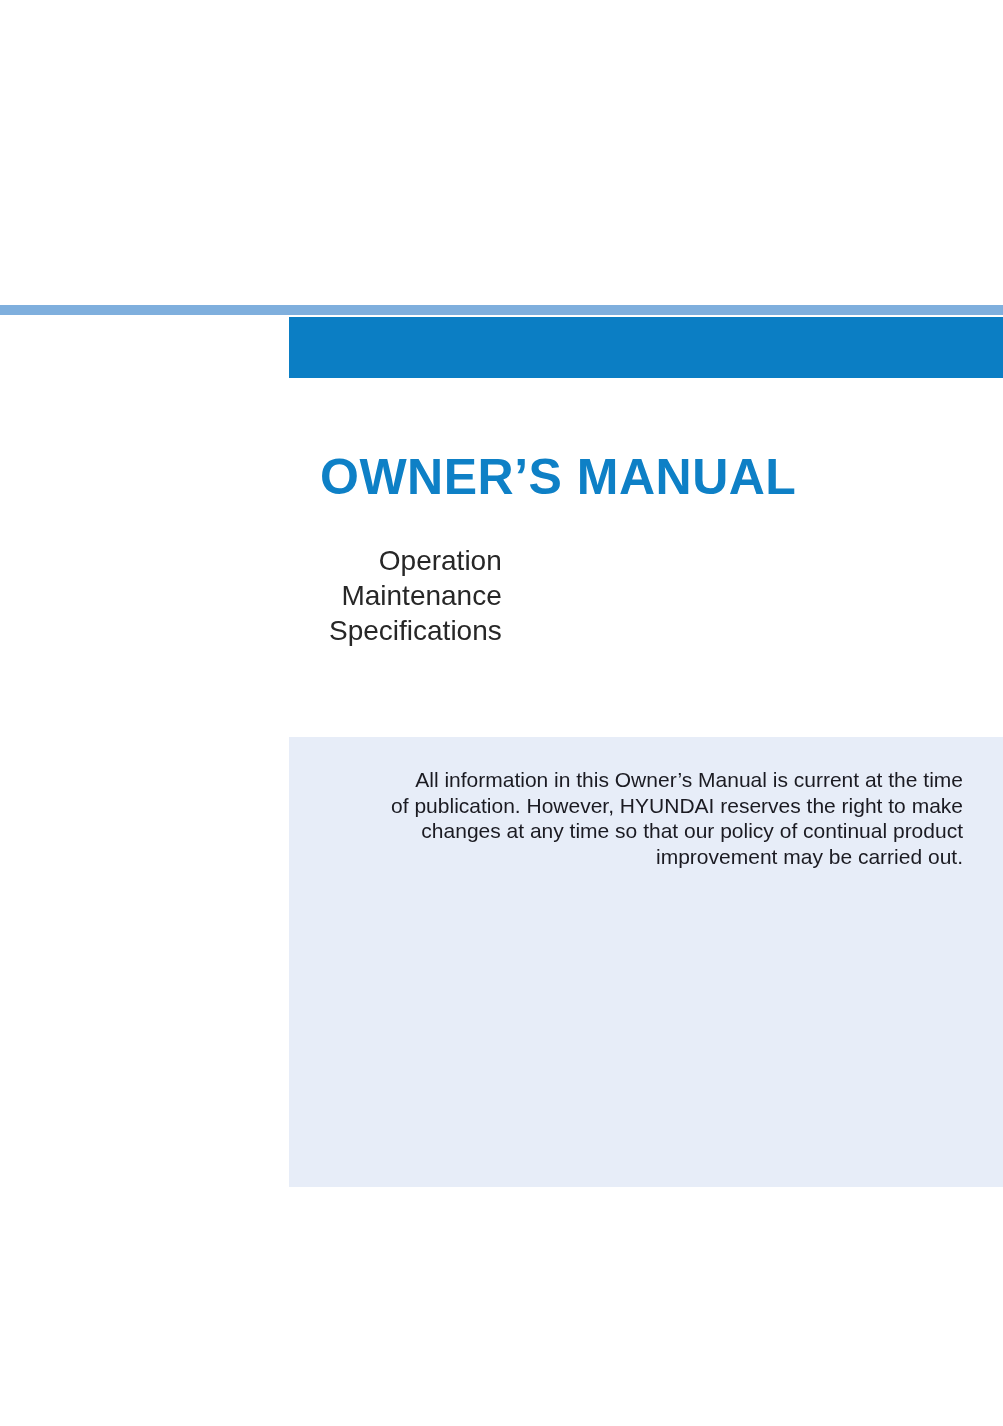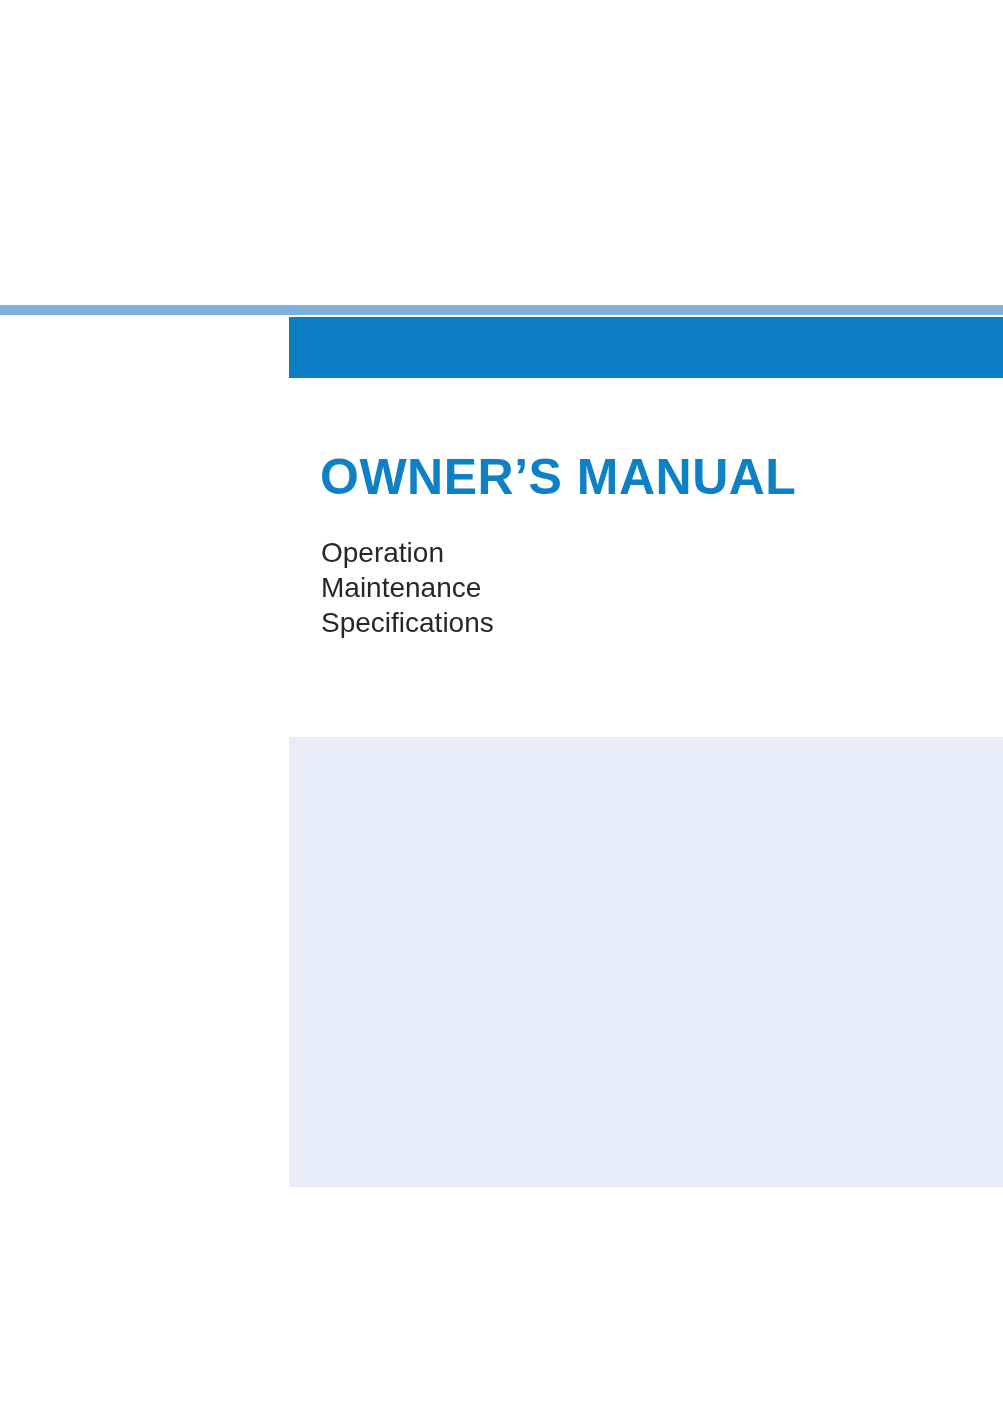--- a/index.html
+++ b/index.html
@@ -7,20 +7,21 @@
     padding: 0;
     background: #ffffff;
   }
   .page {
     position: relative;
     width: 1003px;
     height: 1426px;
     background: #ffffff;
     overflow: hidden;
     font-family: "Liberation Sans", sans-serif;
+    text-align: right;
   }
   .top-accent-bar {
     position: absolute;
     left: 0;
     top: 305px;
     width: 1003px;
     height: 10px;
     background: var(--accent-bar, #7fafdd);
   }
   .header-block {
@@ -40,21 +41,21 @@
     line-height: 50px;
     font-weight: 700;
     letter-spacing: 0.5px;
     color: var(--title-text, #0e80c6);
     white-space: nowrap;
   }
   .manual-subtitle {
     position: absolute;
     left: 321px;
     top: 535px;
-    margin: 0;
+    margin: 8px;
     font-size: 28px;
     line-height: 35px;
     font-weight: 400;
     color: var(--subtitle-text, #272727);
     white-space: pre-line;
   }
   .info-box {
     position: absolute;
     left: 289px;
     top: 737px;
@@ -81,15 +82,19 @@
 
   <div class="header-block"></div>
 
   <h1 class="manual-title">OWNER’S MANUAL</h1>
 
   <div class="manual-subtitle">Operation
 Maintenance
 Specifications</div>
 
   <div class="info-box">
+    <p class="info-paragraph">All information in this Owner’s Manual is current at the time
+of publication. However, HYUNDAI reserves the right to make
+changes at any time so that our policy of continual product
+improvement may be carried out.</p>
   </div>
 
 </div>
 
 </body></html>

